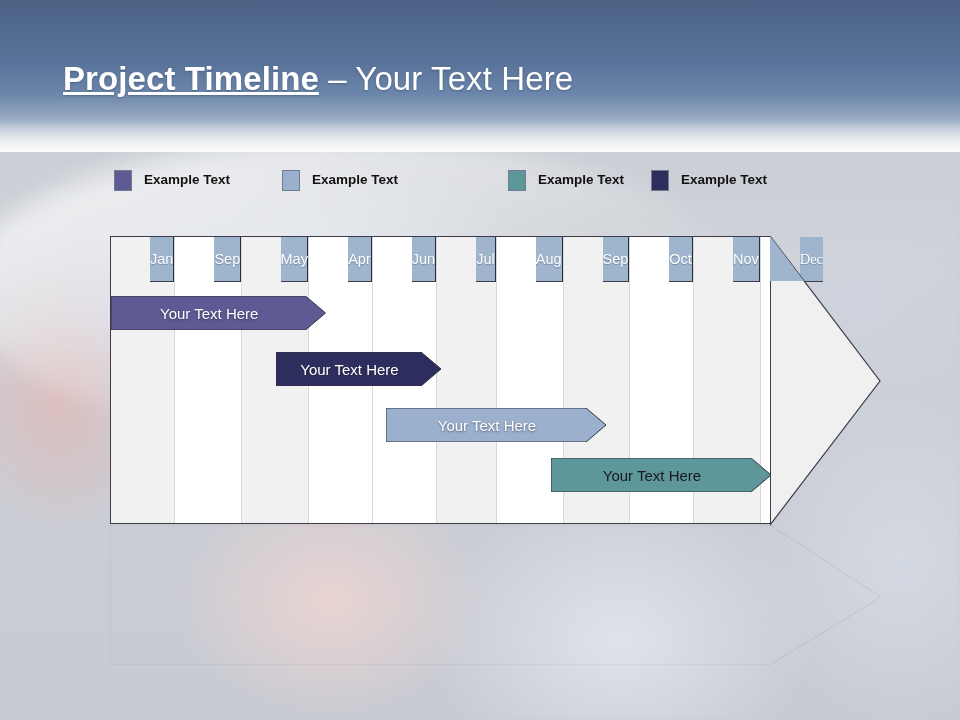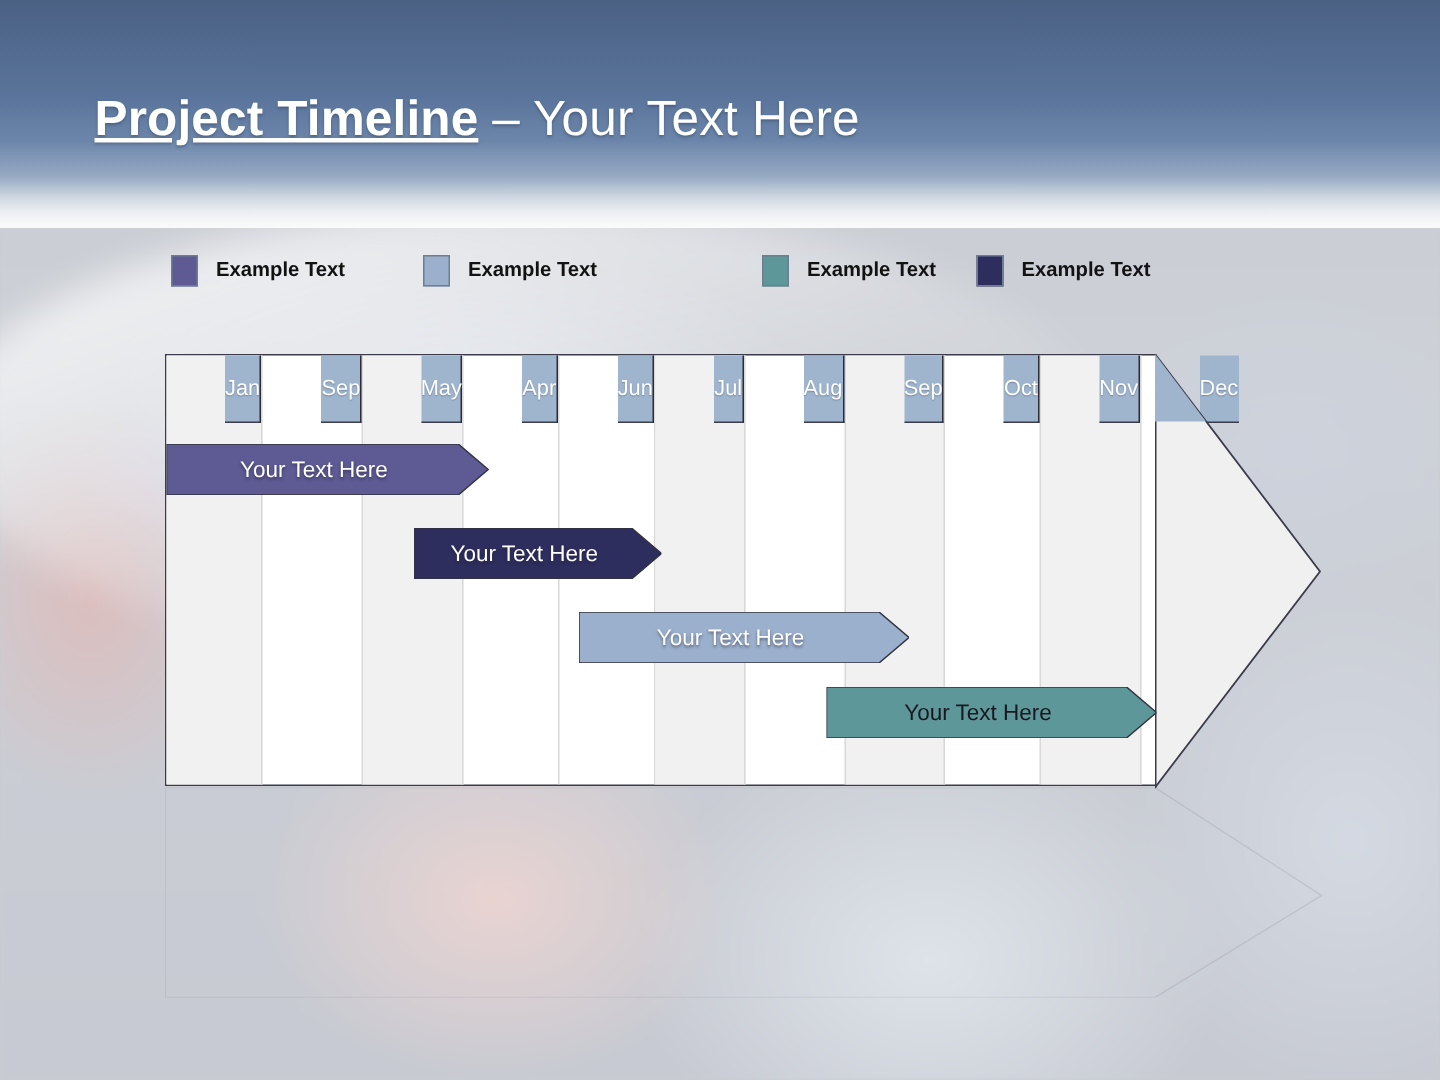--- a/index.html
+++ b/index.html
@@ -81,21 +81,21 @@
   .col { width:67px; height:100%; position:relative; border-right:1px solid #d8d8d8;padding-left:39px; }
   .col:last-child { border-right:none; }
   .col.shade { background:#f1f1f1; }
   .col-head {
     height:45px; background:#9fb5ce; border-bottom:1px solid #3b3b4a;
     border-right:1px solid #2b2b3a;
     display:flex; align-items:center; justify-content:center;
     font-size:14.5px; color:#ffffff;
     text-shadow:0 1px 1px rgba(40,50,70,0.35);
   }
-  .col:last-child .col-head { border-right:none; }
+  .col:last-child .col-head { border-right:none;font-family:Liberation Serif, serif; }
 
   
   #chart-arrowhead {
     position:absolute; left:770px; top:236px; width:111px; height:290px;
   }
   #chart-arrowhead svg { display:block; }
 
   
   #chart-reflection {
     position:absolute; left:110px; top:525px; width:772px; height:140px;

